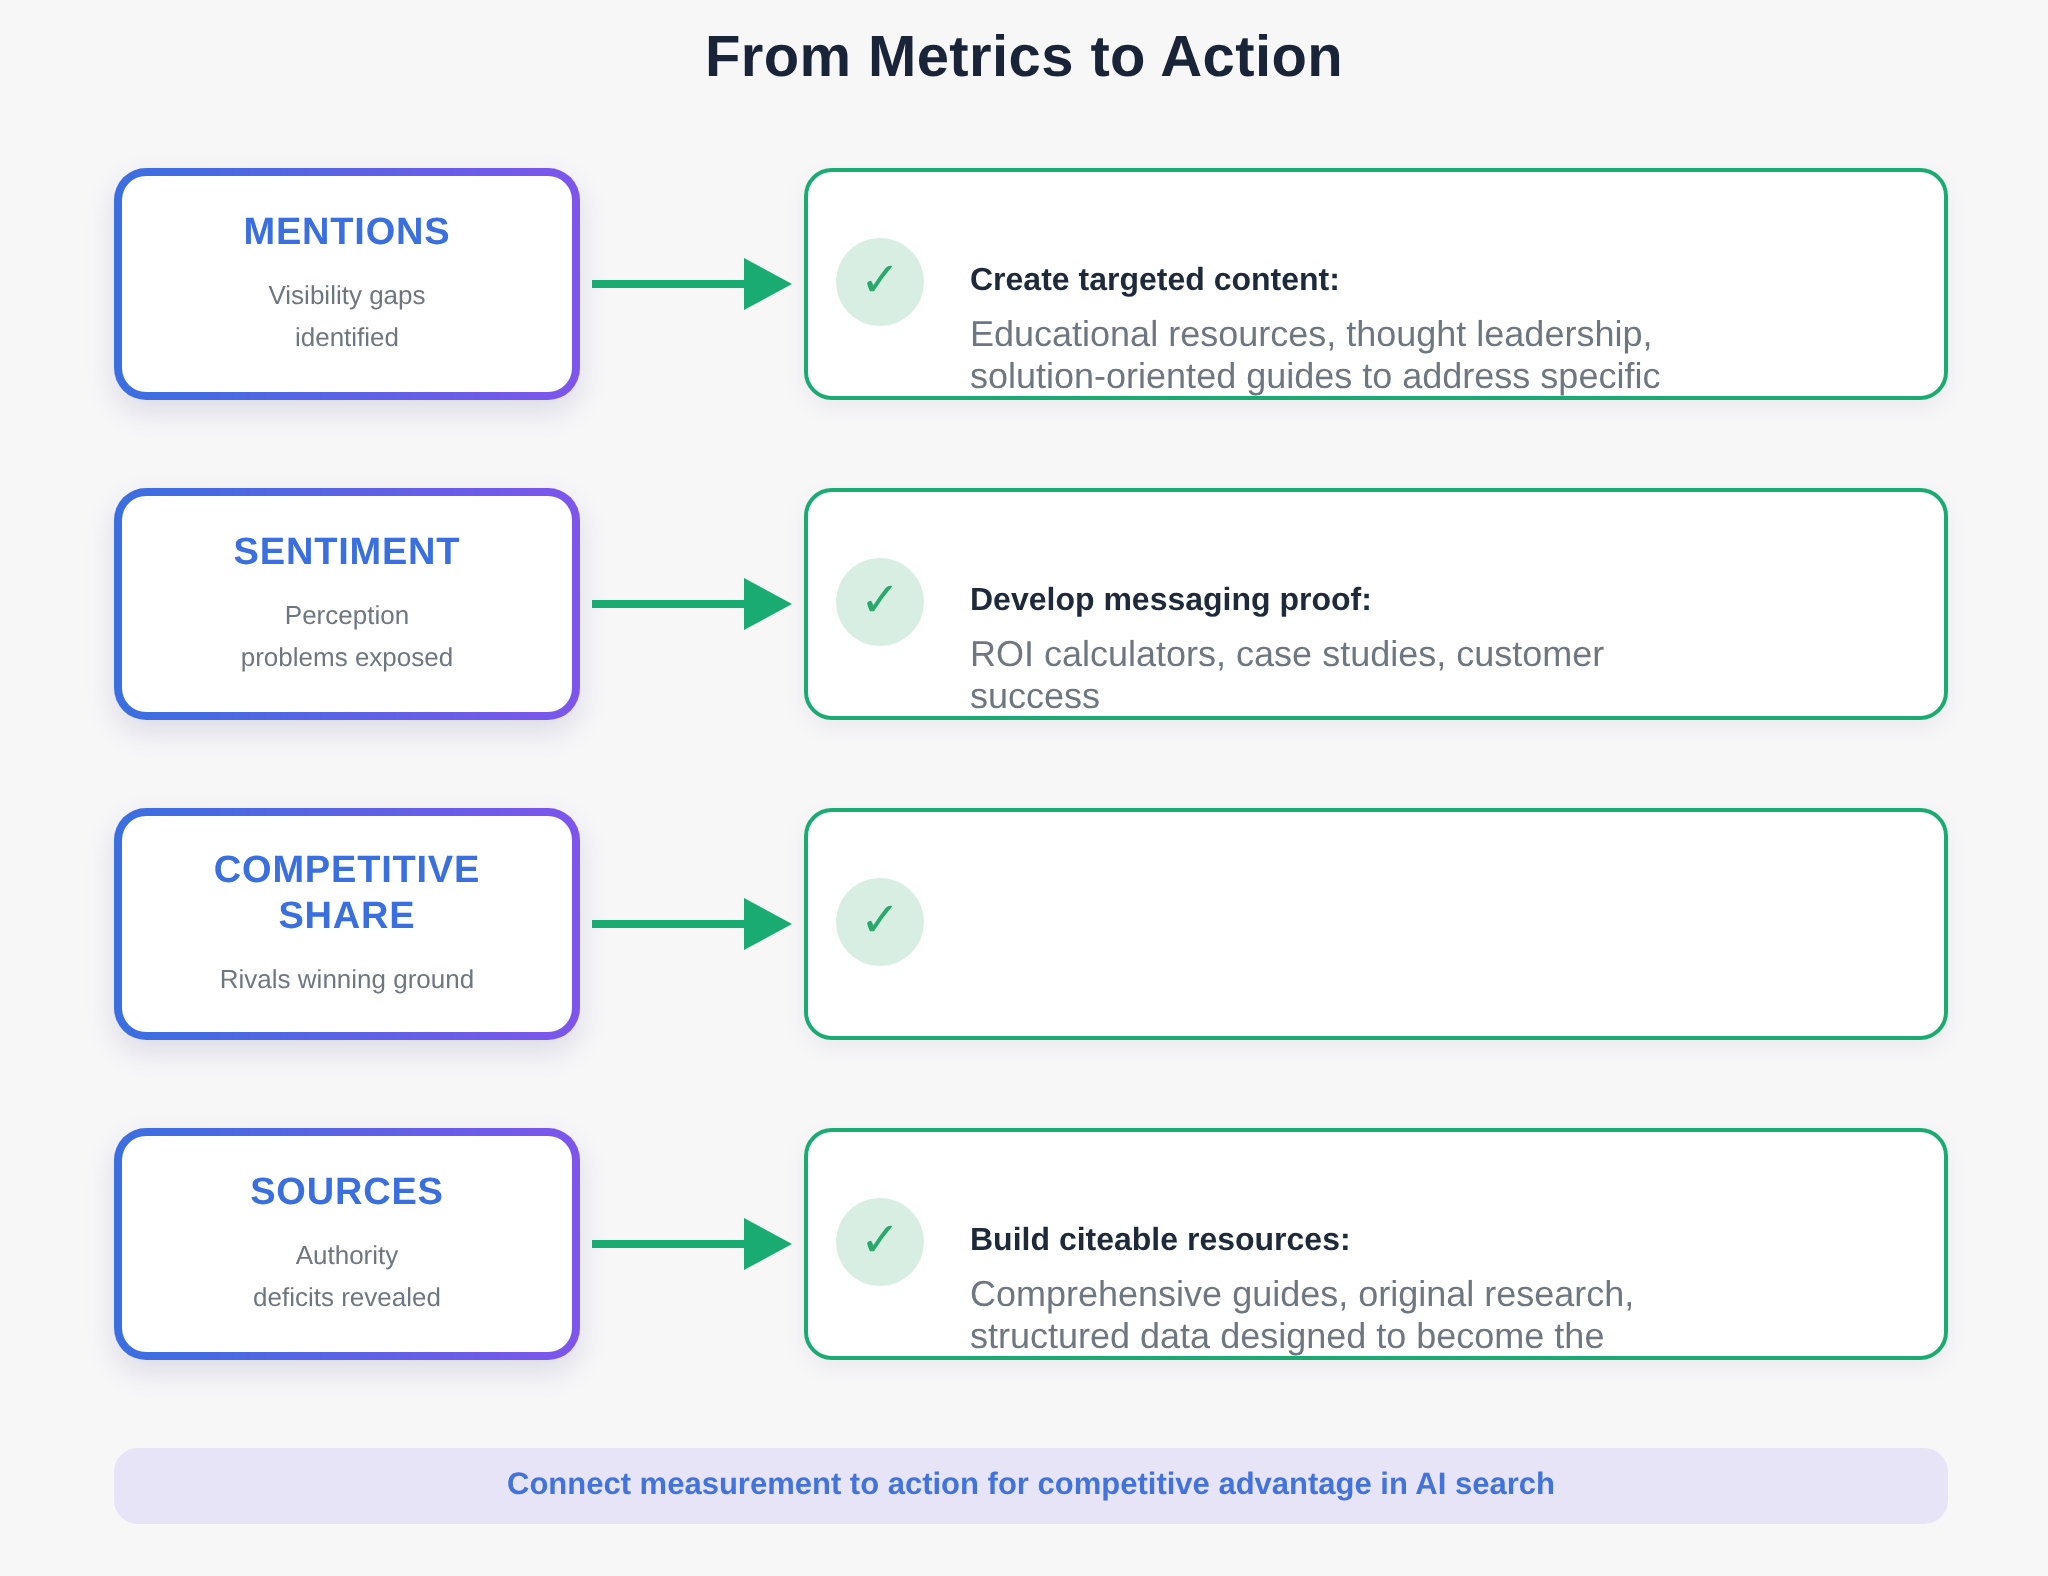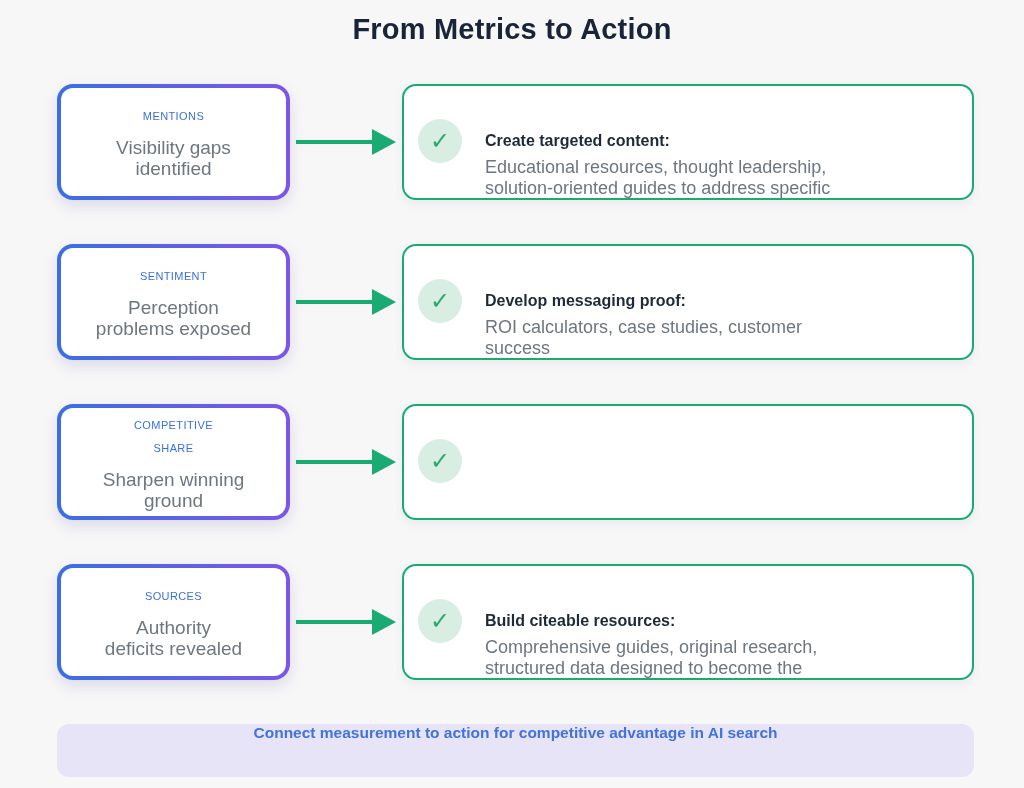--- a/index.html
+++ b/index.html
@@ -49,29 +49,29 @@
     background: #ffffff;
     border-radius: 12px;
     display: flex;
     flex-direction: column;
     justify-content: center;
     align-items: center;
     text-align: center;
     padding: 4px 10px;
   }
   .metric-title {
-    font-size: 11px;
-    font-weight: normal;
+    font-size: 19px;
+    font-weight: bold;
     color: var(--accent-blue, #3a6fe0);
     letter-spacing: 0.4px;
     line-height: 23px;
     white-space: pre-line;
   }
   .metric-sub {
-    font-size: 19px;
+    font-size: 13px;
     color: var(--muted-text, #6e7680);
     line-height: 21px;
     margin-top: 9px;
     white-space: pre-line;
   }
 
   
   .arrow {
     width: 112px;
     flex: 0 0 auto;
@@ -129,24 +129,25 @@
   .action-desc {
     font-size: 18px;
     color: var(--muted-text, #687078);
     line-height: 21px;
     white-space: pre-line;
   }
 
   
   .footer-banner {
     margin: 38px 50px 0 57px;
-    height: 53px;
+    height: 38px;
     background: var(--banner-bg, #e7e4f7);
     border-radius: 12px;
     display: flex;
+    align-items: center;
     justify-content: center;
   }
   .footer-text {
     font-size: 15.5px;
     font-weight: bold;
     color: var(--banner-text, #4272dc);
   }
 </style>
 </head>
 <body>
@@ -201,21 +202,21 @@
 amplify positive themes</div>
       </div>
     </div>
   </div>
 
   <div class="row">
     <div class="metric-card">
       <div class="metric-card-inner">
         <div class="metric-title">COMPETITIVE
 SHARE</div>
-        <div class="metric-sub">Sharpen winning ground</div>
+        <div class="metric-sub">Rivals winning ground</div>
       </div>
     </div>
     <div class="arrow">
       <div class="arrow-line"></div>
       <div class="arrow-head"></div>
     </div>
     <div class="action-card">
       <div class="check-circle">✓</div>
       <div class="action-text">
       </div>

